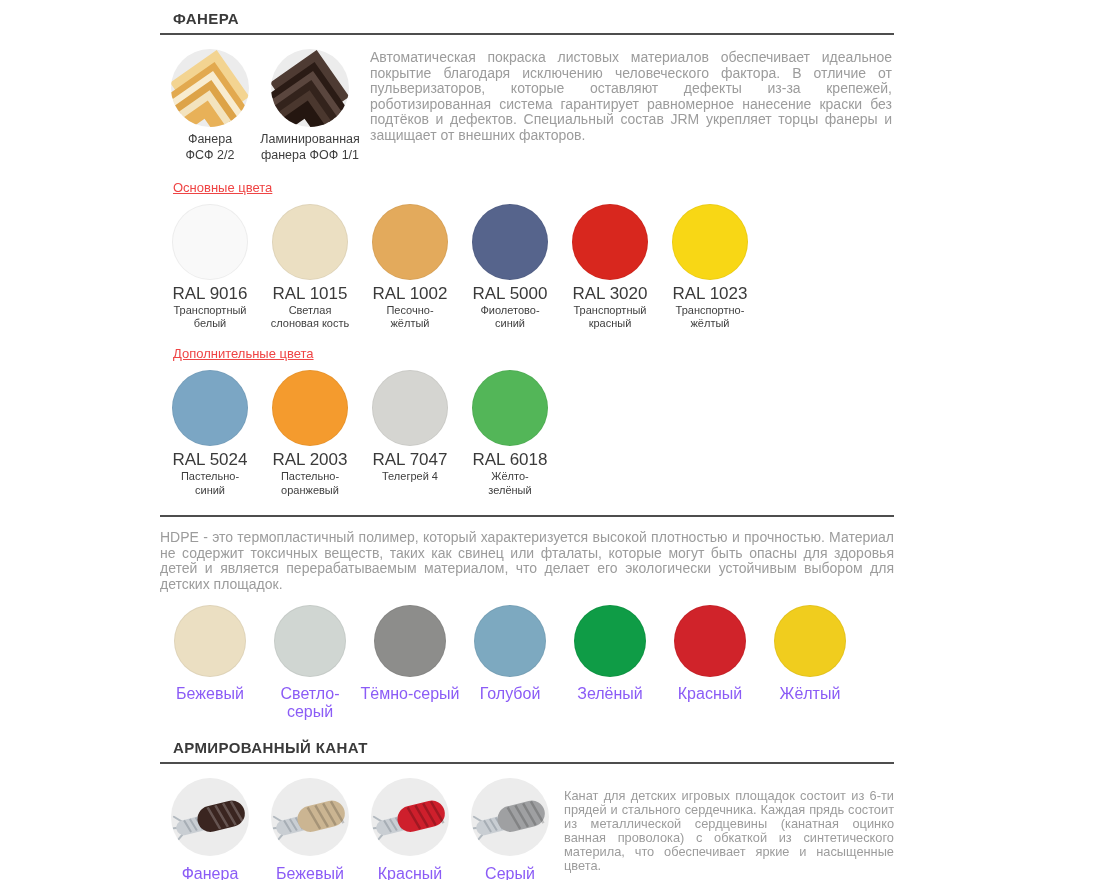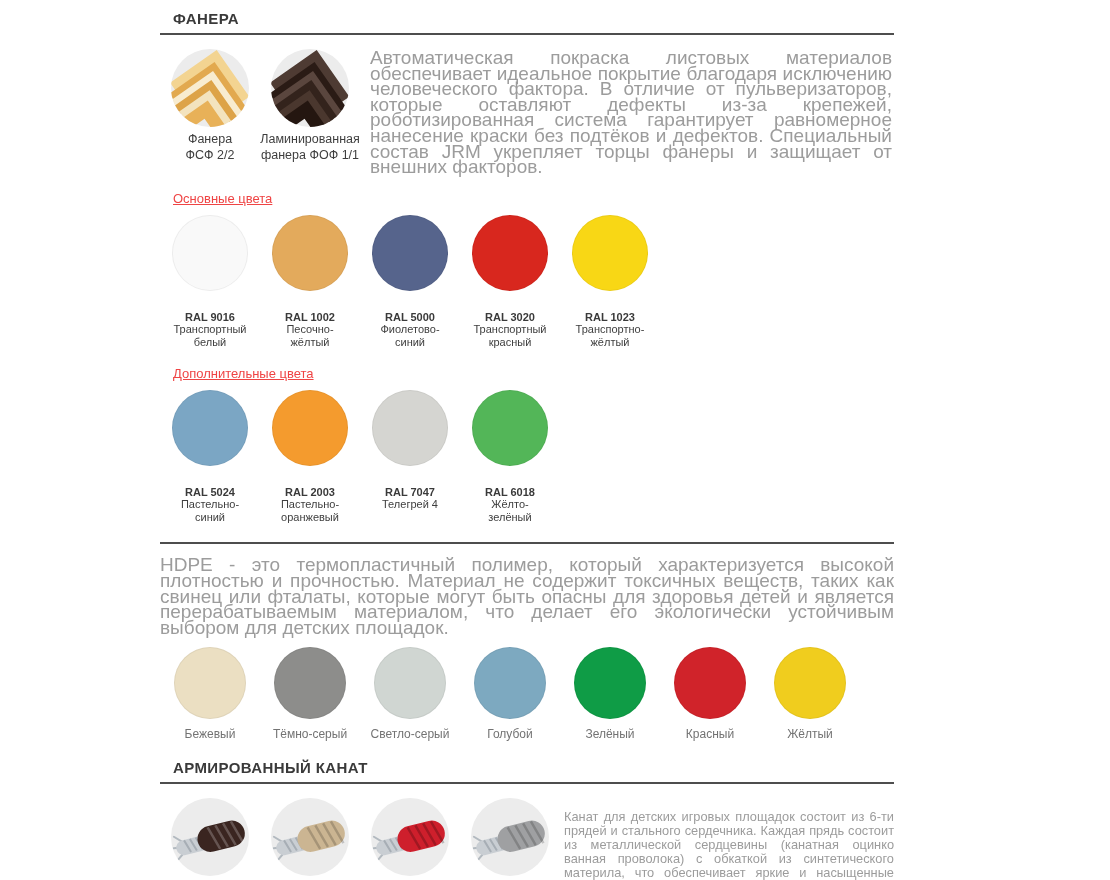--- a/index.html
+++ b/index.html
@@ -16,37 +16,37 @@
   .rule{border-top:2px solid #4e4e4e;height:0;margin:0 0 13px 0;}
 
   .plywood-row{display:flex;}
   .samples{display:flex;width:210px;flex-shrink:0;}
   .sample-cell{width:100px;text-align:center;}
   .sample-cell svg{width:80px;height:80px;display:block;margin:0 auto;}
   .cell-label{margin-top:3px;font-size:12.5px;color:#3e3e3e;line-height:1.3;}
   .cell-label span{display:block;}
 
   .desc{
-    margin:2px 0 0 0;font-size:19px;line-height:15.6px;color:#9c9c9c;
+    margin:2px 0 0 0;font-size:14px;line-height:15.6px;color:#9c9c9c;
     text-align:justify;width:522px;
   }
 
   .row-label{font-size:13px;color:#ef4444;margin:16px 0 9px 13px;text-decoration:underline;}
 
   .swatch-row{display:flex;}
   .swatch-cell{width:100px;text-align:center;}
   .swatch{
     width:76px;height:76px;border-radius:50%;margin:0 auto;
     border:1px solid rgba(0,0,0,0.05);box-sizing:border-box;
   }
   .swatch.sm{width:72px;height:72px;}
-  .swatch-ral{margin-top:20px;font-size:11px;font-weight:bold;color:#3a3a3a;}
+  .swatch-ral{margin-top:4px;font-size:17px;font-weight:normal;color:#3a3a3a;}
   .swatch-name{font-size:11px;color:#3e3e3e;line-height:1.22;}
   .swatch-name span{display:block;}
-  .hdpe-name{margin-top:8px;font-size:12px;color:#737373;}
+  .hdpe-name{margin-top:8px;font-size:16px;color:#8b5cf6;}
 
   .section{margin-top:18px;}
   .hdpe-desc{width:100%;margin-bottom:12px;}
 
   .rope-row{display:flex;}
   .rope-cells{display:flex;width:402px;flex-shrink:0;}
   .rope-cell{width:100px;text-align:center;}
   .rope-cell svg{width:80px;height:80px;display:block;margin:0 auto;}
   .rope-desc{width:330px;margin-left:2px;font-size:12.8px;line-height:14px;
     color:#9c9c9c;text-align:justify;}
@@ -113,20 +113,28 @@
       <div class="swatch-row">
         <div class="swatch-cell">
           <div class="swatch" style="background-color: rgb(249, 249, 249);"></div>
           <div class="swatch-ral">RAL 9016</div>
           <div class="swatch-name">
               <span>Транспортный</span>
               <span>белый</span>
             </div>
         </div>
         <div class="swatch-cell">
+          <div class="swatch" style="background-color: rgb(235, 223, 194);"></div>
+          <div class="swatch-ral">RAL 1015</div>
+          <div class="swatch-name">
+              <span>Светлая</span>
+              <span>слоновая кость</span>
+            </div>
+        </div>
+        <div class="swatch-cell">
           <div class="swatch" style="background-color: rgb(227, 170, 92);"></div>
           <div class="swatch-ral">RAL 1002</div>
           <div class="swatch-name">
               <span>Песочно-</span>
               <span>жёлтый</span>
             </div>
         </div>
         <div class="swatch-cell">
           <div class="swatch" style="background-color: rgb(86, 100, 140);"></div>
           <div class="swatch-ral">RAL 5000</div>
@@ -192,26 +200,26 @@
 
     <section class="section">
       <div class="rule"></div>
       <p class="desc hdpe-desc">HDPE - это термопластичный полимер, который характеризуется высокой плотностью и прочностью. Материал не содержит токсичных веществ, таких как свинец или фталаты, которые могут быть опасны для здоровья детей и является перерабатываемым материалом, что делает его экологически устойчивым выбором для детских площадок.</p>
       <div class="swatch-row">
         <div class="swatch-cell">
           <div class="swatch sm" style="background-color: rgb(235, 223, 194);"></div>
           <div class="hdpe-name">Бежевый</div>
         </div>
         <div class="swatch-cell">
+          <div class="swatch sm" style="background-color: rgb(208, 214, 210);"></div>
+          <div class="hdpe-name">Светло-серый</div>
+        </div>
+        <div class="swatch-cell">
           <div class="swatch sm" style="background-color: rgb(141, 141, 139);"></div>
           <div class="hdpe-name">Тёмно-серый</div>
-        </div>
-        <div class="swatch-cell">
-          <div class="swatch sm" style="background-color: rgb(208, 214, 210);"></div>
-          <div class="hdpe-name">Светло-серый</div>
         </div>
         <div class="swatch-cell">
           <div class="swatch sm" style="background-color: rgb(125, 169, 192);"></div>
           <div class="hdpe-name">Голубой</div>
         </div>
         <div class="swatch-cell">
           <div class="swatch sm" style="background-color: rgb(15, 156, 70);"></div>
           <div class="hdpe-name">Зелёный</div>
         </div>
         <div class="swatch-cell">

